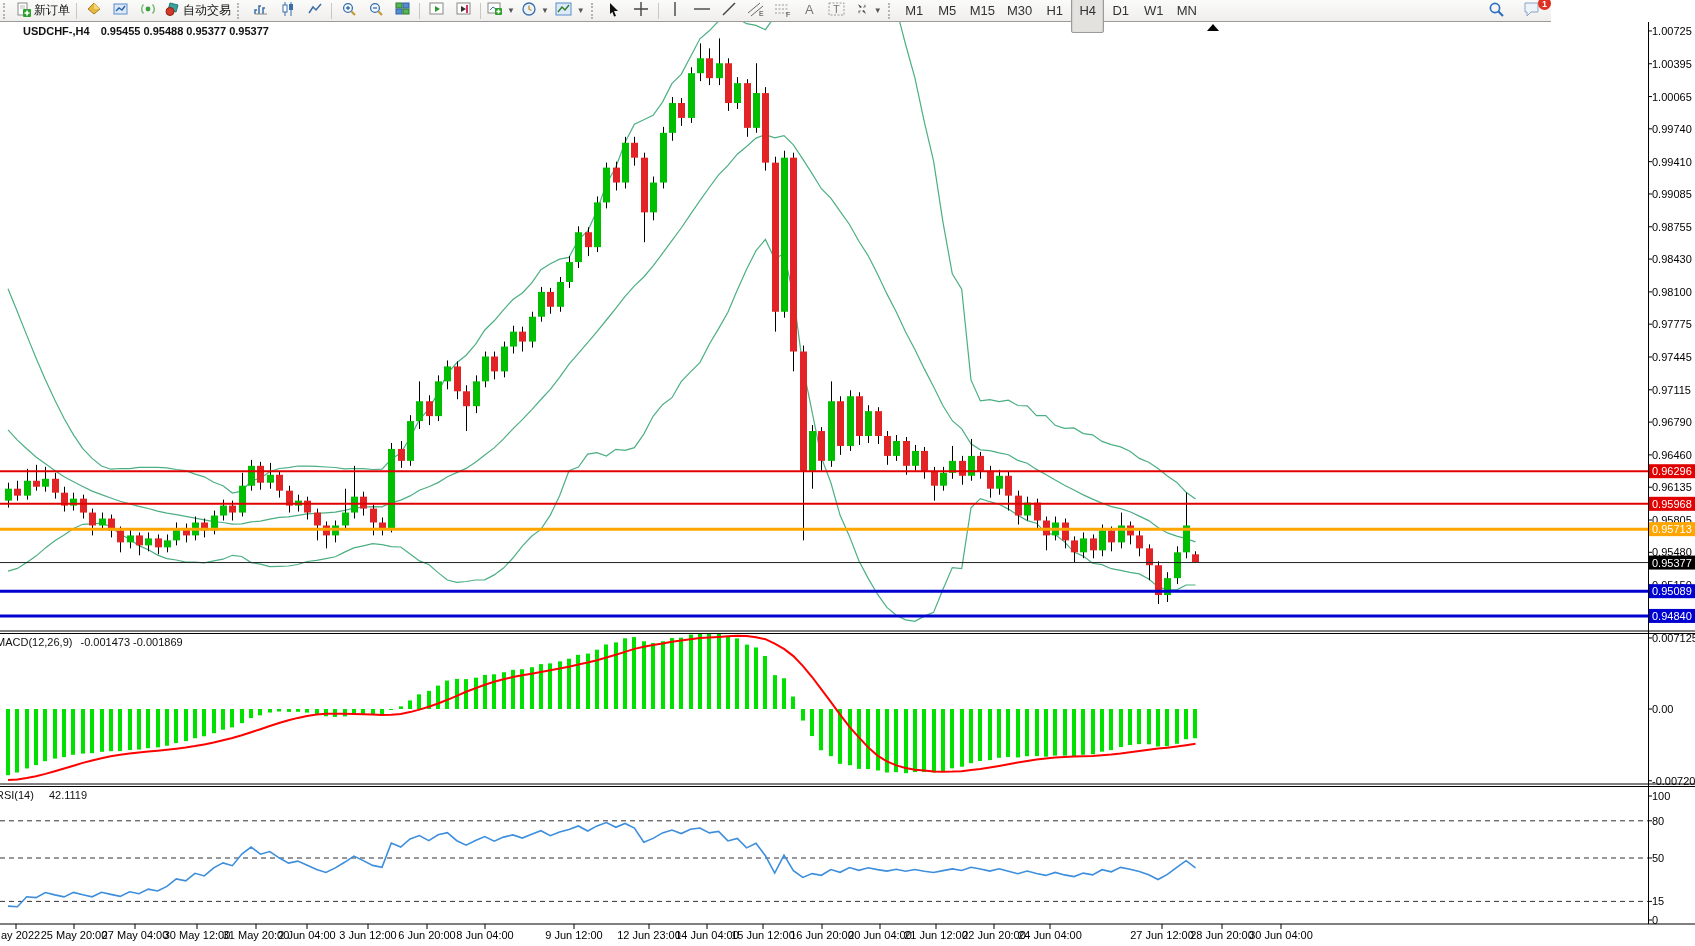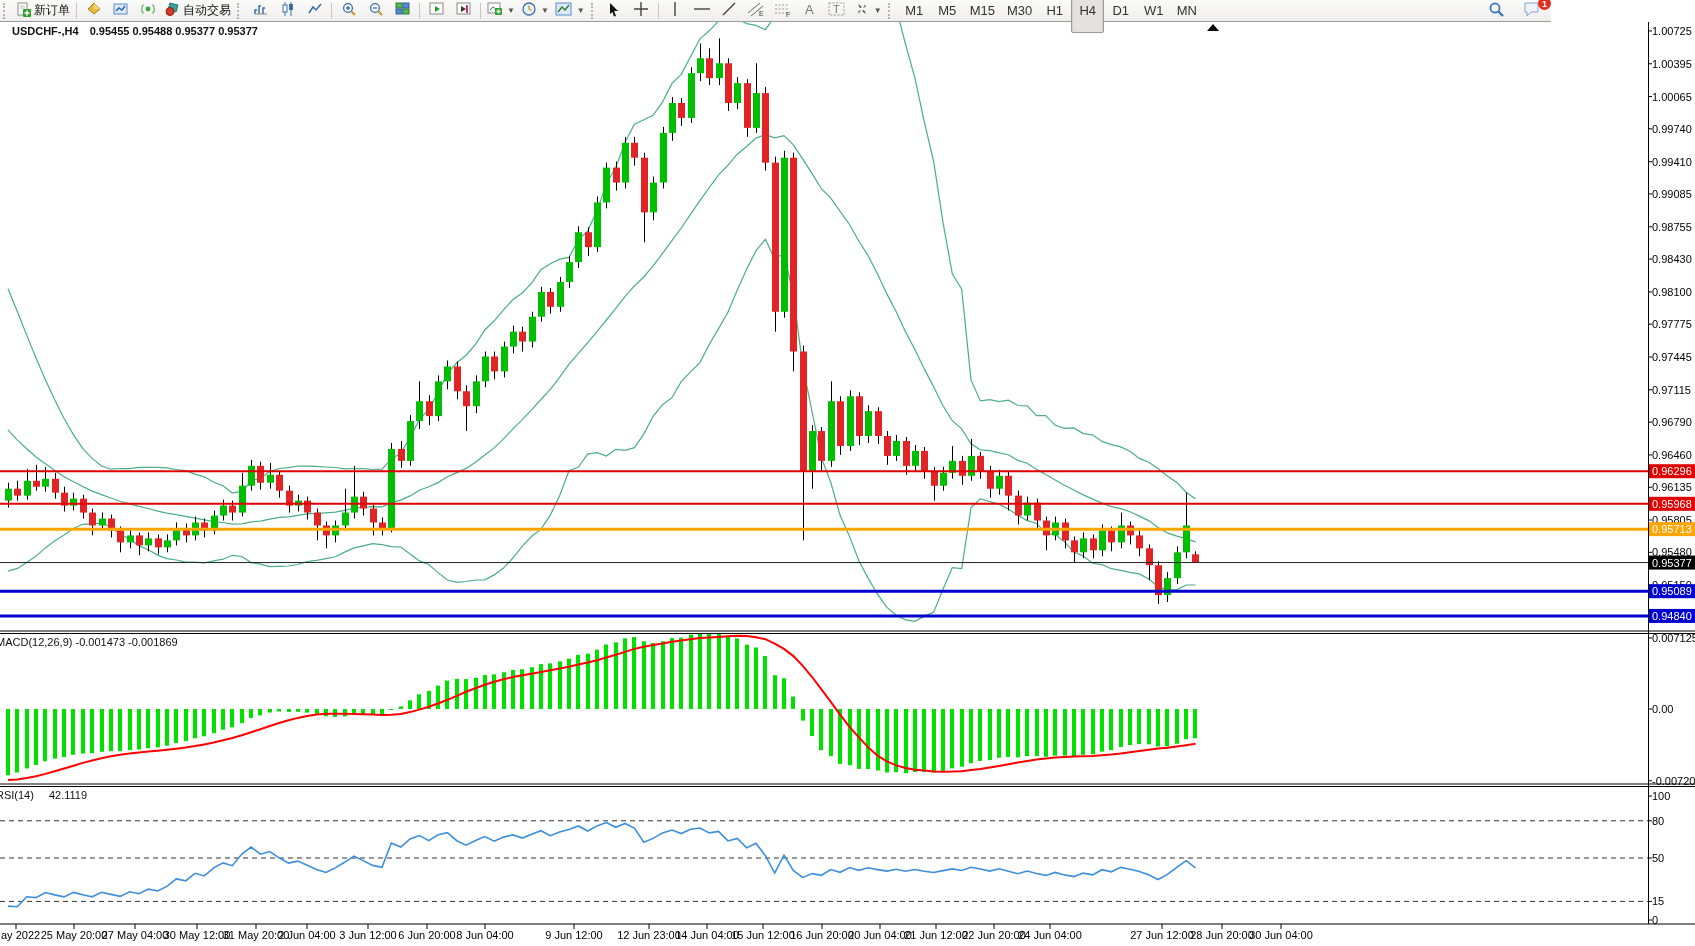--- a/index.html
+++ b/index.html
@@ -15,21 +15,21 @@
   .cjk{font-size:12px;color:#111;white-space:nowrap;}
   .tf{font-size:13px;font-weight:normal;color:#333;padding:12px 5px;}
   .caret{font-size:8px;color:#555;margin-left:1px;}
   .right-tools{margin-left:auto;display:flex;align-items:center;margin-right:6px;gap:8px;}
   .chatwrap{position:relative;}
   .badge{position:absolute;top:-4px;right:-7px;background:#e03020;color:#fff;border-radius:50%;
     width:13px;height:13px;font-size:9px;font-weight:bold;display:flex;align-items:center;justify-content:center;}
   
   #chart-svg{position:absolute;left:0;top:0;z-index:1;}
   .ovl{position:absolute;z-index:2;white-space:nowrap;font-size:11px;color:#111;}
-  #title-line{left:12px;top:25px;font-weight:bold;}
+  #title-line{left:23px;top:25px;font-weight:bold;}
   #macd-label{left:-4px;top:636px;}
   #rsi-label{left:-4px;top:789px;}
 </style>
 </head>
 <body>
 
 <div class="toolbar">
   <div class="grip"></div>
 
   <div class="tbtn">
@@ -806,18 +806,18 @@
       <polyline points="8.0,906.1 17.4,906.7 26.7,896.8 36.0,897.6 45.4,892.5 54.8,894.9 64.1,896.9 73.5,892.4 82.8,894.8 92.1,896.8 101.5,892.3 110.8,894.4 120.2,896.4 129.6,891.8 138.9,893.7 148.3,889.1 157.6,891.0 166.9,886.4 176.3,878.9 185.7,880.9 195.0,873.3 204.3,875.9 213.7,867.8 223.0,862.9 232.4,865.7 241.8,854.0 251.1,847.1 260.4,854.2 269.8,851.5 279.1,857.8 288.5,863.1 297.8,861.1 307.2,865.3 316.6,869.5 325.9,872.5 335.3,867.9 344.6,862.3 353.9,856.1 363.3,860.6 372.6,865.4 382.0,867.4 391.3,843.0 400.7,847.0 410.1,838.9 419.4,835.6 428.8,840.6 438.1,834.8 447.4,832.6 456.8,840.7 466.1,845.1 475.5,840.6 484.8,836.6 494.2,841.2 503.5,837.1 512.9,834.9 522.3,838.1 531.6,834.2 540.9,830.7 550.3,835.7 559.6,832.1 569.0,829.5 578.4,826.0 587.7,831.0 597.0,825.9 606.4,822.6 615.8,827.3 625.1,823.5 634.4,828.0 643.8,842.3 653.1,838.4 662.5,832.9 671.9,830.0 681.2,833.6 690.5,829.3 699.9,828.0 709.3,832.9 718.6,831.4 727.9,840.9 737.3,838.4 746.6,847.9 756.0,843.3 765.4,855.7 774.7,873.1 784.0,855.2 793.4,870.7 802.8,877.4 812.1,873.6 821.4,875.3 830.8,869.5 840.1,872.3 849.5,867.6 858.9,870.3 868.2,867.8 877.5,869.6 886.9,871.1 896.3,869.3 905.6,871.3 914.9,869.5 924.3,871.2 933.6,872.5 943.0,870.6 952.3,868.9 961.7,870.5 971.0,867.3 980.4,869.0 989.8,871.1 999.1,868.8 1008.4,871.3 1017.8,873.7 1027.2,871.1 1036.5,873.5 1045.8,875.4 1055.2,872.4 1064.5,874.9 1073.9,876.6 1083.3,873.1 1092.6,874.9 1102.0,869.7 1111.3,871.8 1120.6,867.4 1130.0,869.2 1139.3,871.6 1148.7,874.7 1158.0,879.5 1167.4,874.4 1176.8,867.3 1186.1,860.7 1195.5,867.8" fill="none" stroke="#3d8edc" stroke-width="1.6"></polyline>
     </g>
   </svg>
 
 <div class="ovl" id="title-line">
   <span>USDCHF-,H4</span>
   <span style="margin-left:8px;">0.95455 0.95488 0.95377 0.95377</span>
 </div>
 <div class="ovl" id="macd-label">
   <span>MACD(12,26,9)</span>
-  <span style="">-0.001473 -0.001869</span>
+  <span style="margin-left:5px;">-0.001473 -0.001869</span>
 </div>
 <div class="ovl" id="rsi-label">
   <span>RSI(14)</span>
   <span style="margin-left:12px;">42.1119</span>
 </div>
 
 </body></html>

